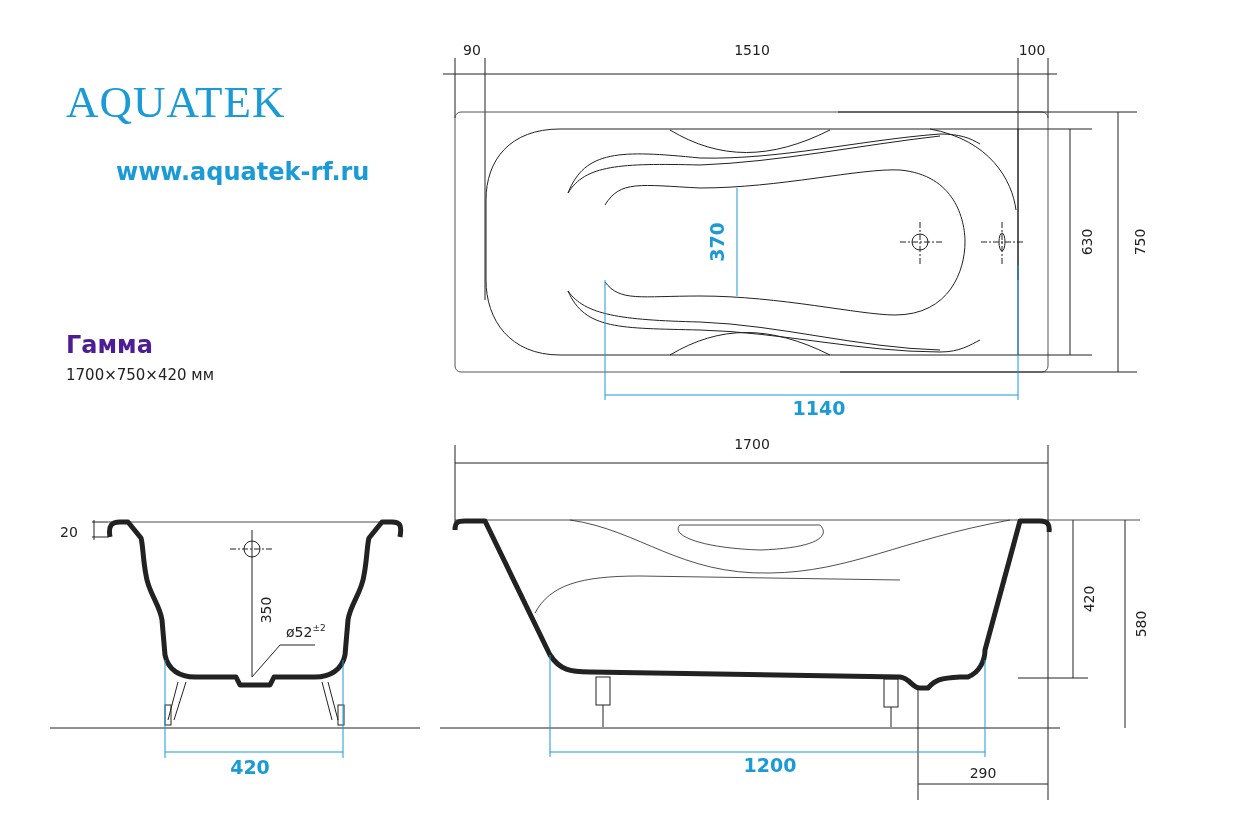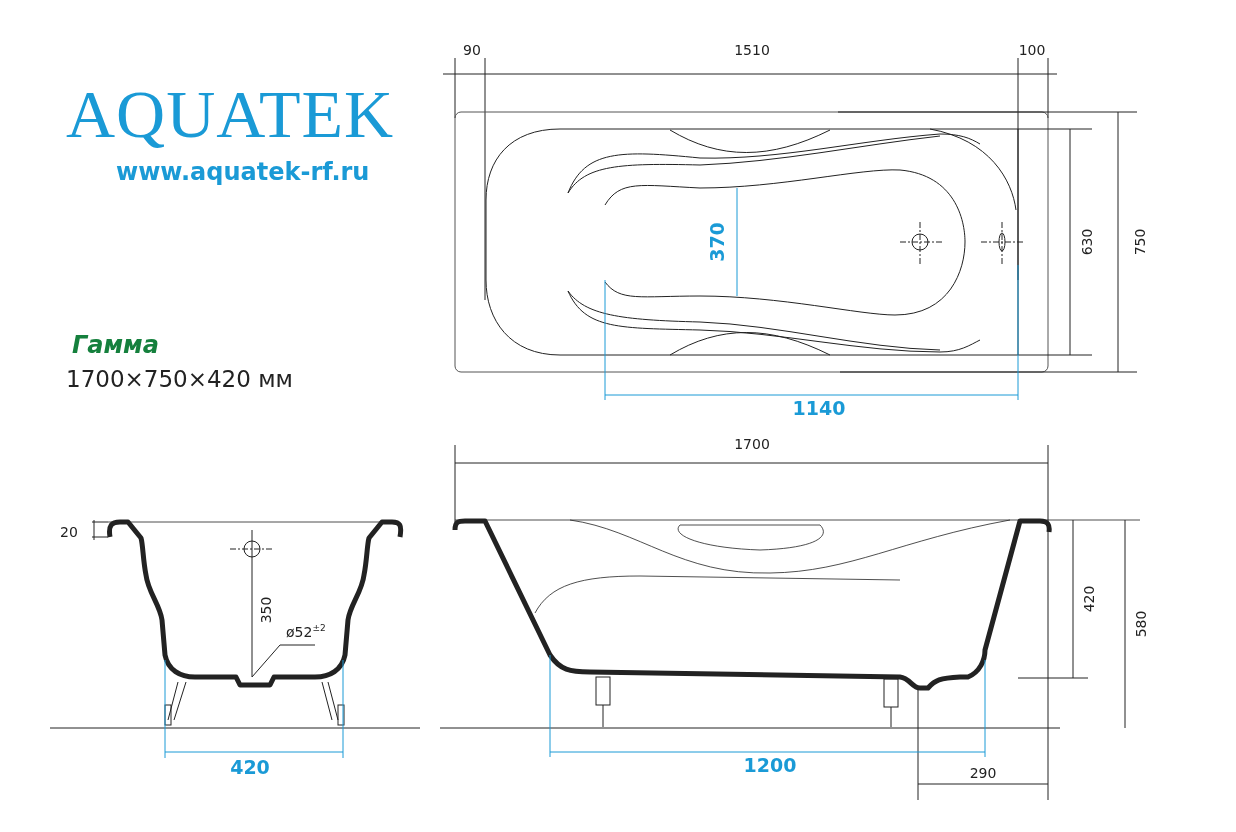--- a/index.html
+++ b/index.html
@@ -1,20 +1,20 @@
 <!DOCTYPE html>
 <html><head>
 <meta charset="utf-8">
 <style>
   html, body { margin: 0; padding: 0; background: #ffffff; }
   body { width: 1236px; height: 832px; position: relative; overflow: hidden; font-family: "Liberation Sans", sans-serif; }
-  .logo { position: absolute; left: 66px; top: 80px; font-family: "Liberation Serif", serif; font-size: 68px; color: #1a9ad6; letter-spacing: 1px; line-height: 1; }
+  .logo { position: absolute; left: 66px; top: 80px; font-family: "Liberation Serif", serif; font-size: 45px; color: #1a9ad6; letter-spacing: 1px; line-height: 1; }
   .url { position: absolute; left: 116px; top: 158px; font-family: "DejaVu Sans", sans-serif; font-size: 24px; font-weight: bold; color: #1a9ad6; }
-  .model { position: absolute; left: 72px; top: 331px; font-family: "DejaVu Sans", sans-serif; font-size: 24px; font-weight: bold; color: #15803d; font-style: italic; }
-  .dims { position: absolute; left: 66px; top: 366px; font-family: "DejaVu Sans", sans-serif; font-size: 23px; color: #222; }
+  .model { position: absolute; left: 66px; top: 331px; font-family: "DejaVu Sans", sans-serif; font-size: 24px; font-weight: bold; color: #4c1d95; }
+  .dims { position: absolute; left: 66px; top: 366px; font-family: "DejaVu Sans", sans-serif; font-size: 15px; color: #222; }
   svg.drawing { position: absolute; left: 0; top: 0; }
   svg text { font-family: "DejaVu Sans", sans-serif; }
 </style>
 </head>
 <body>
 
 <div class="logo">AQUATEK</div>
 <div class="url">www.aquatek-rf.ru</div>
 <div class="model">Гамма</div>
 <div class="dims">1700×750×420 мм</div>

